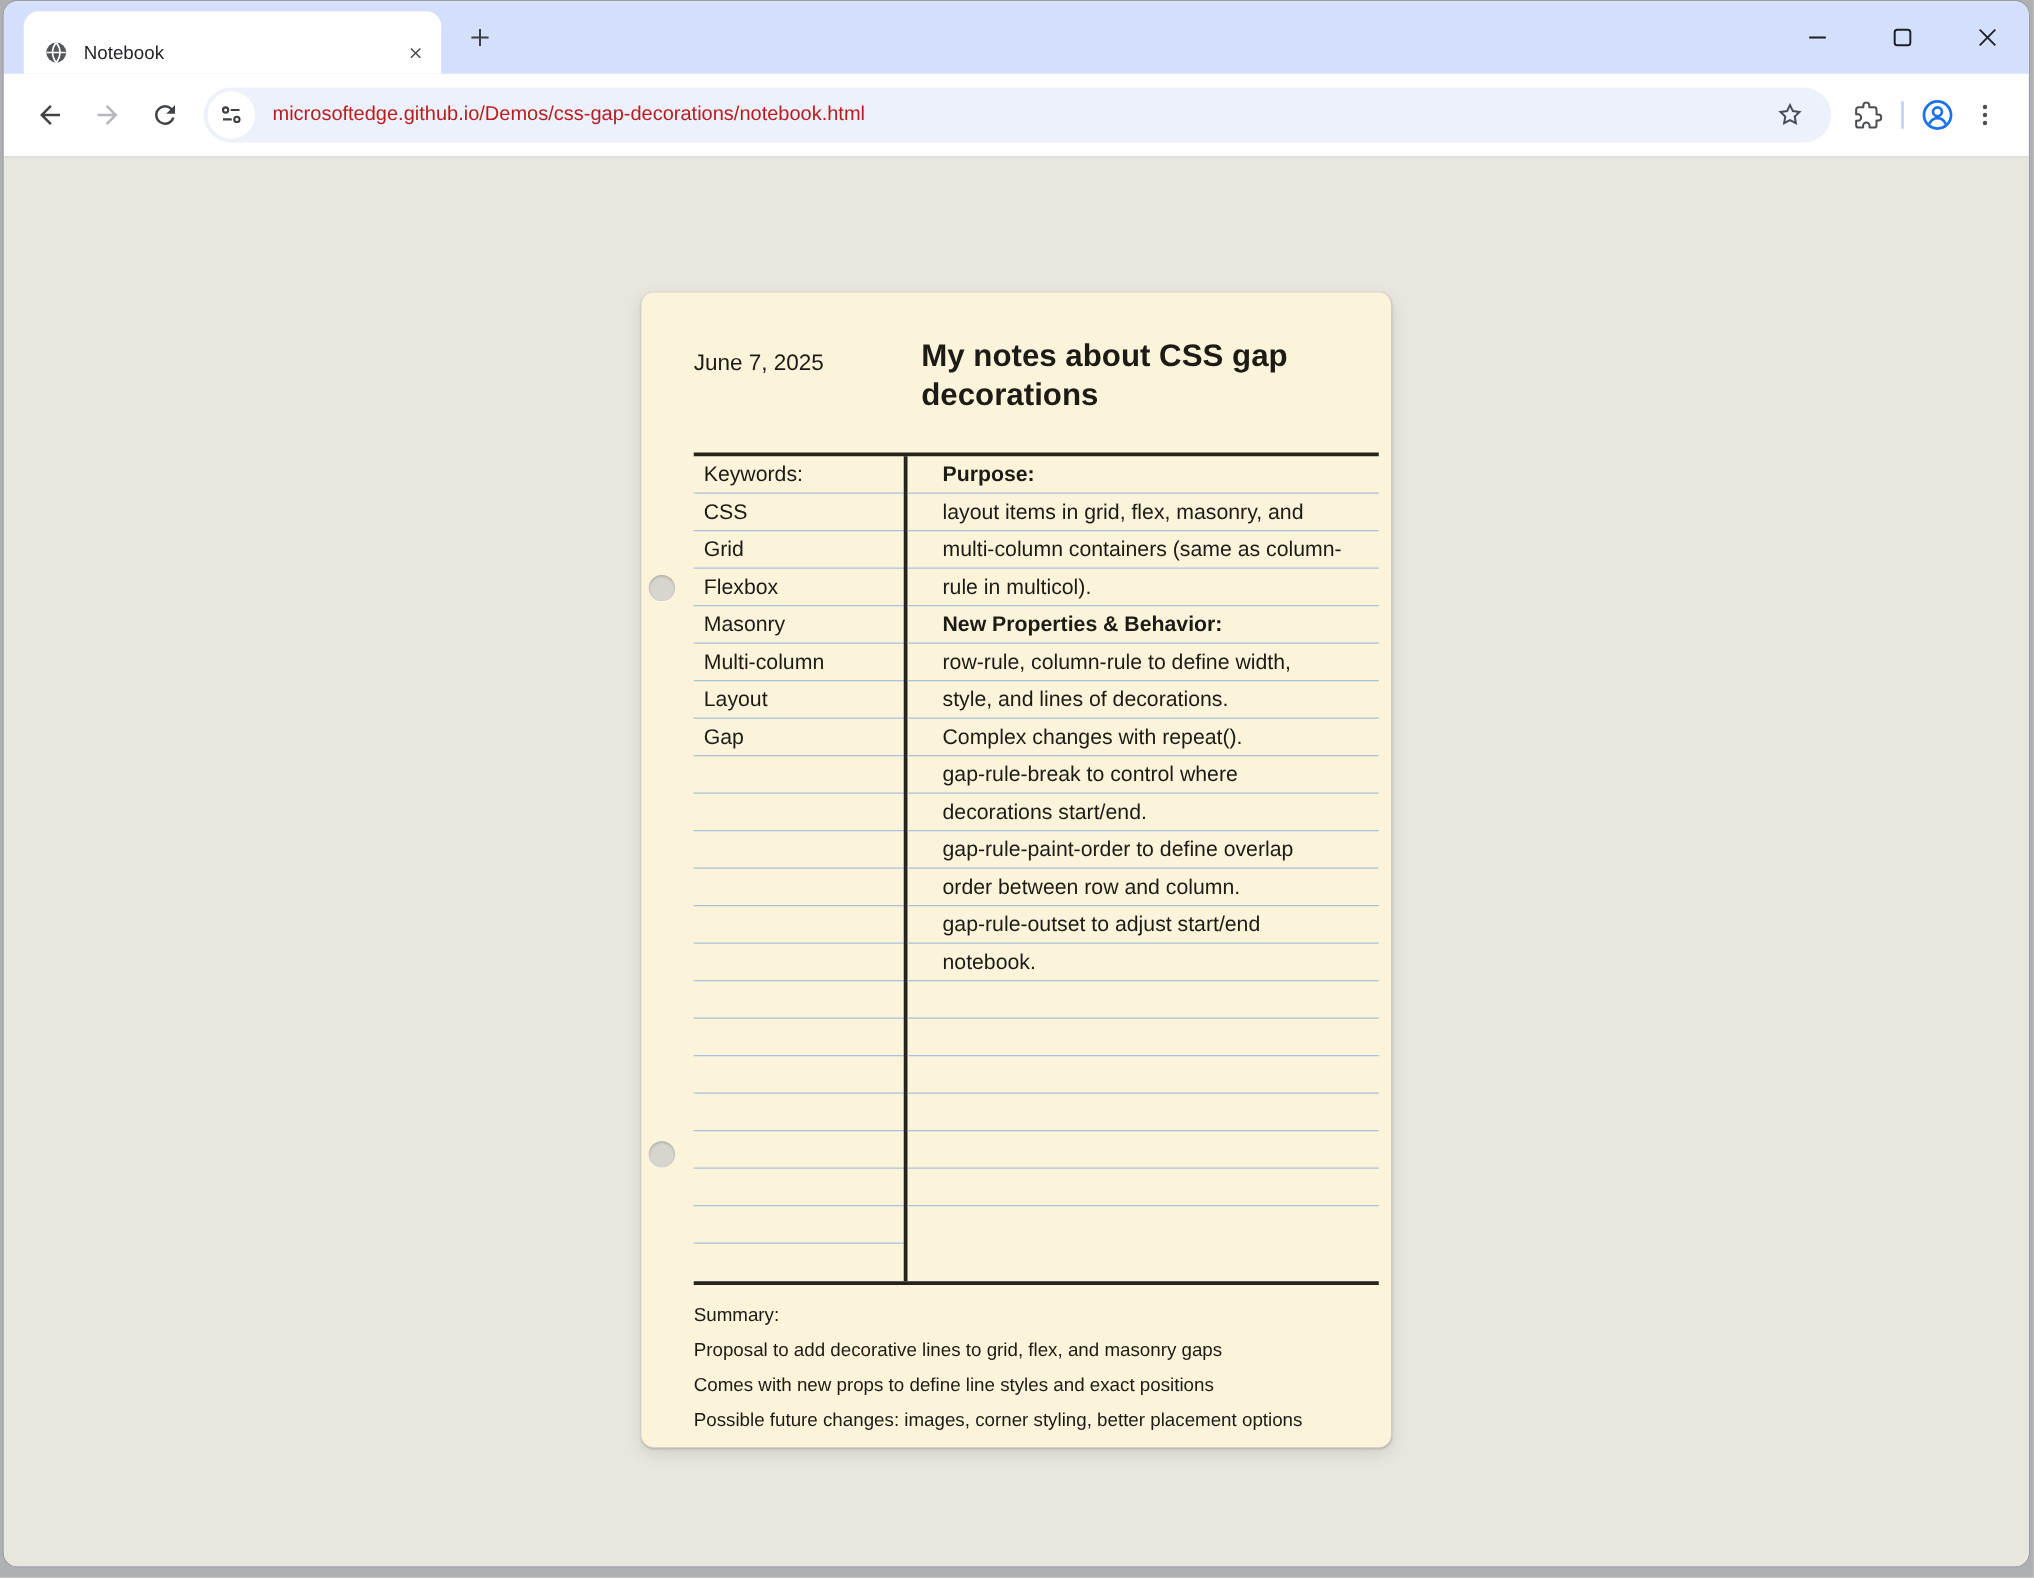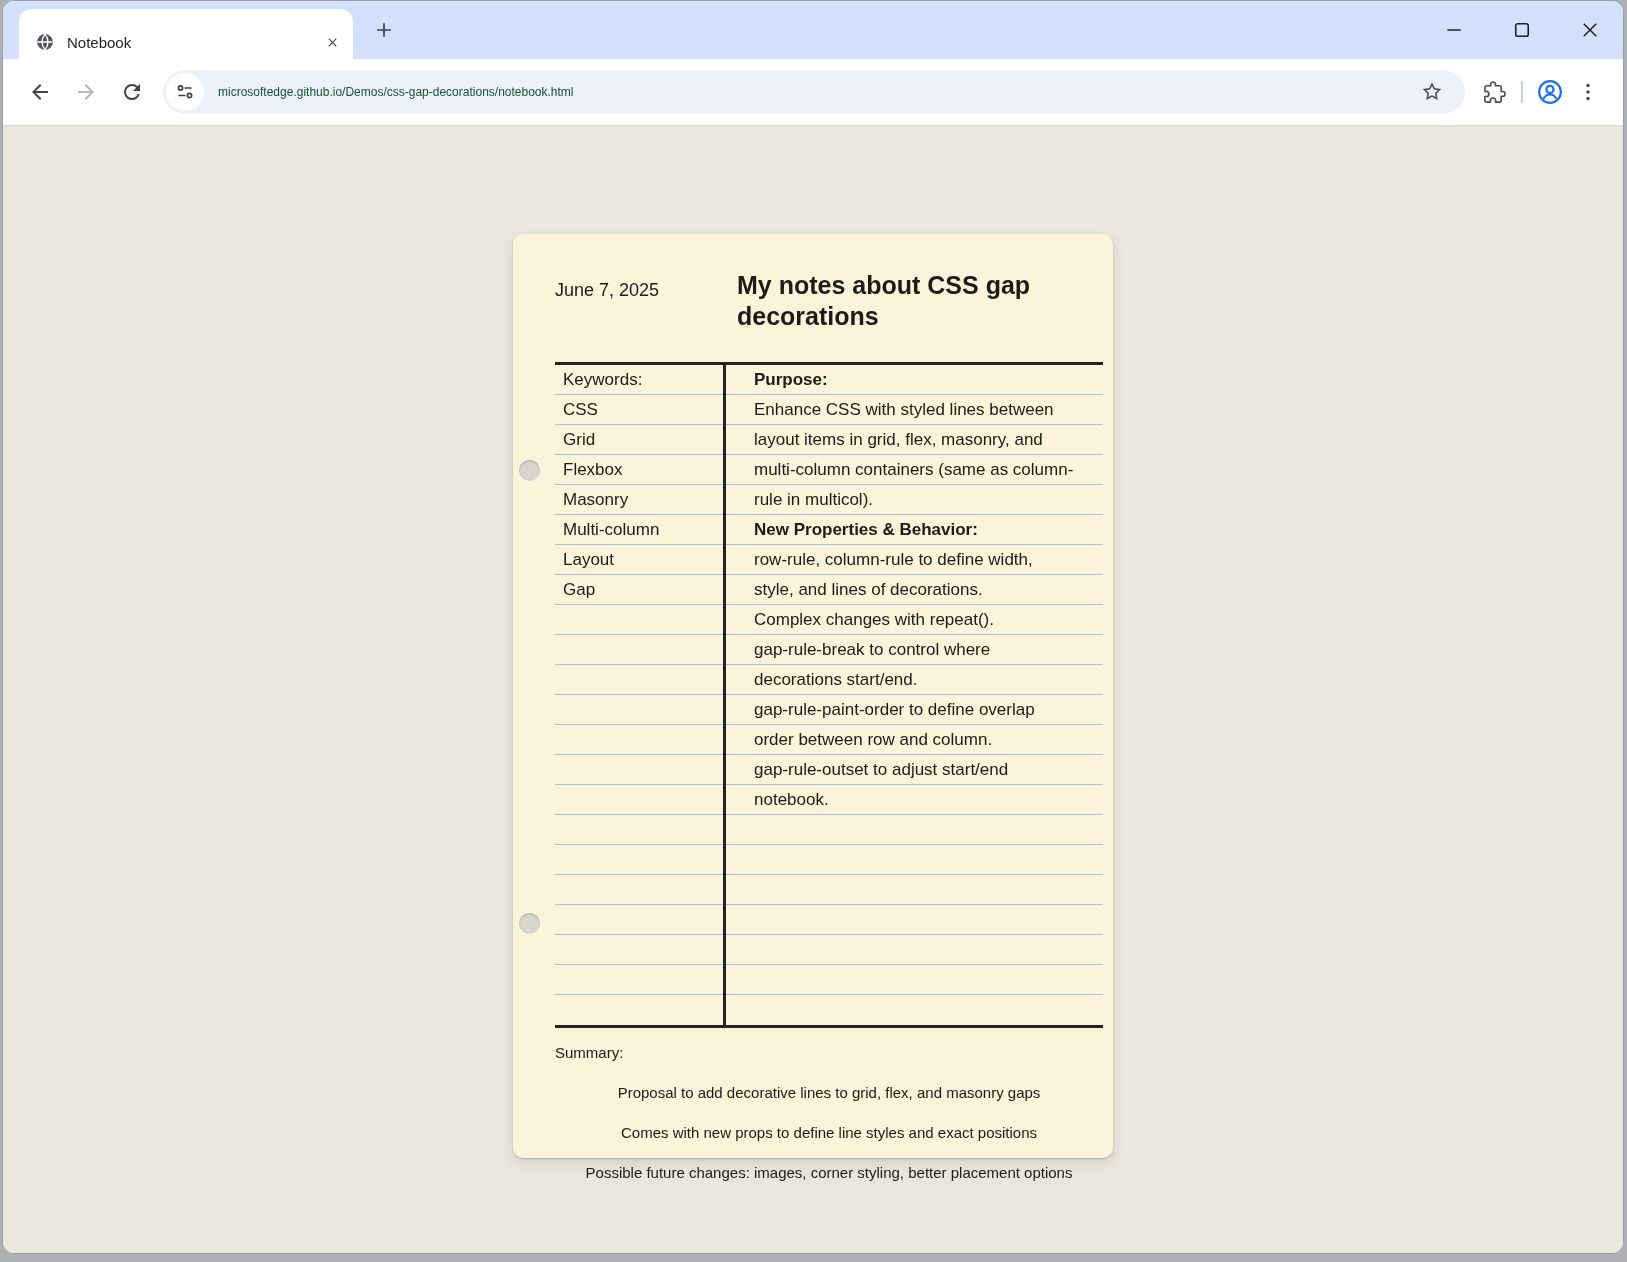--- a/index.html
+++ b/index.html
@@ -33,21 +33,21 @@
   .win-controls { position:absolute; right:22px; top:0; height:58px; display:flex; align-items:center; gap:46px; }
   .winbtn { width:22px; height:22px; }
   
   .toolbar { height:66px; background:var(--toolbar-bg,#ffffff); display:flex; align-items:center; padding:0 16px 0 14px; }
   .nav-btn { width:46px; height:46px; border-radius:50%; }
   .urlbar {
     flex:1; height:44px; background:var(--url-pill-bg,#edf1fb); border-radius:22px;
     display:flex; align-items:center; padding:0 14px 0 3px; margin-left:8px; cursor:text;
   }
   .chip { width:38px; height:38px; border-radius:50%; background:#ffffff; display:flex; align-items:center; justify-content:center; flex:0 0 auto; }
-  .url-text { flex:1; margin-left:14px; font-size:12px; color:#14532d; white-space:nowrap; overflow:hidden; }
+  .url-text { flex:1; margin-left:14px; font-size:16px; color:#b91c1c; white-space:nowrap; overflow:hidden; }
   .toolbar-right { display:flex; align-items:center; margin-left:10px; }
   .tb-icon { width:38px; height:38px; border-radius:50%; }
   .sep { width:2px; height:22px; background:#bcd0f2; margin:0 8px; }
   
   .content {
     height:calc(100% - 124px); background:var(--content-bg,#e9e6dd);
     border-top:1px solid #d9dadd; overflow:hidden;
   }
   .card {
     width:600px; height:924px; margin:108px auto 0; position:relative;
@@ -74,21 +74,21 @@
   .cell {
     height:30px; border-bottom:1px solid var(--rule-line,#a9c1dc);
     display:flex; align-items:flex-end; padding:0 4px 4px 8px;
     font-size:17px; white-space:nowrap; overflow:hidden;
   }
   .tcol-right .cell { padding-left:28px; }
   .cell.bold { font-weight:bold; }
   .cell:last-child { border-bottom:none; }
   .summary { margin-top:16px; }
   .summary-label { font-size:15px; }
-  .summary-line { font-size:15px; margin-top:23px; white-space:nowrap;text-align:center; }
+  .summary-line { font-size:15px; margin-top:11px; white-space:nowrap; }
   svg { display:block; }
 </style>
 </head>
 <body>
 
 <div class="window">
 
   <div class="tabstrip">
     <div class="tab">
       <span class="favicon">
@@ -216,21 +216,20 @@
             <div class="cell"></div>
             <div class="cell"></div>
             <div class="cell"></div>
             <div class="cell"></div>
             <div class="cell"></div>
             <div class="cell"></div>
             <div class="cell"></div>
           </div>
         <div class="tcol tcol-right">
             <div class="cell bold">Purpose:</div>
-            <div class="cell">Enhance CSS with styled lines between</div>
             <div class="cell">layout items in grid, flex, masonry, and</div>
             <div class="cell">multi-column containers (same as column-</div>
             <div class="cell">rule in multicol).</div>
             <div class="cell bold">New Properties &amp; Behavior:</div>
             <div class="cell">row-rule, column-rule to define width,</div>
             <div class="cell">style, and lines of decorations.</div>
             <div class="cell">Complex changes with repeat().</div>
             <div class="cell">gap-rule-break to control where</div>
             <div class="cell">decorations start/end.</div>
             <div class="cell">gap-rule-paint-order to define overlap</div>

